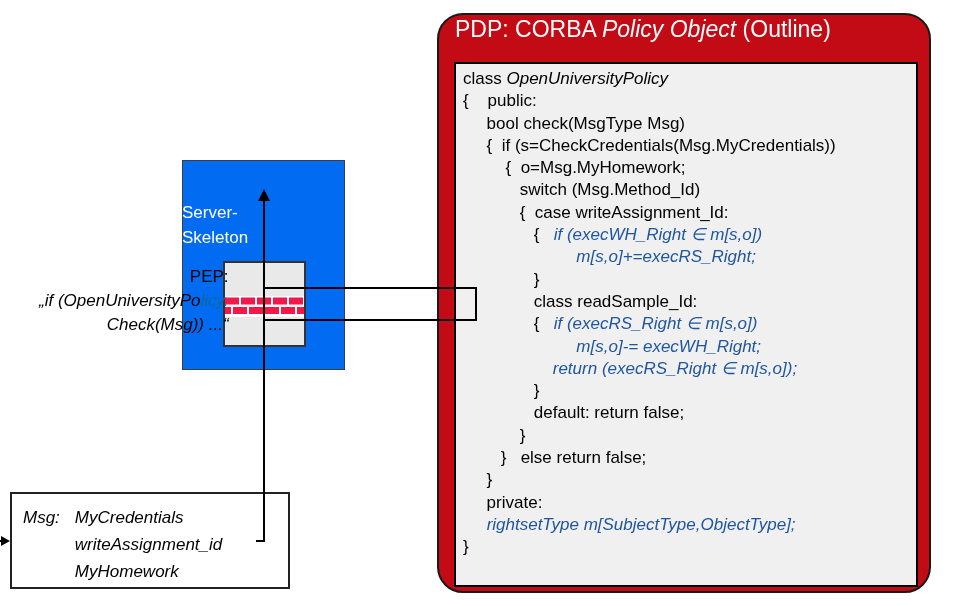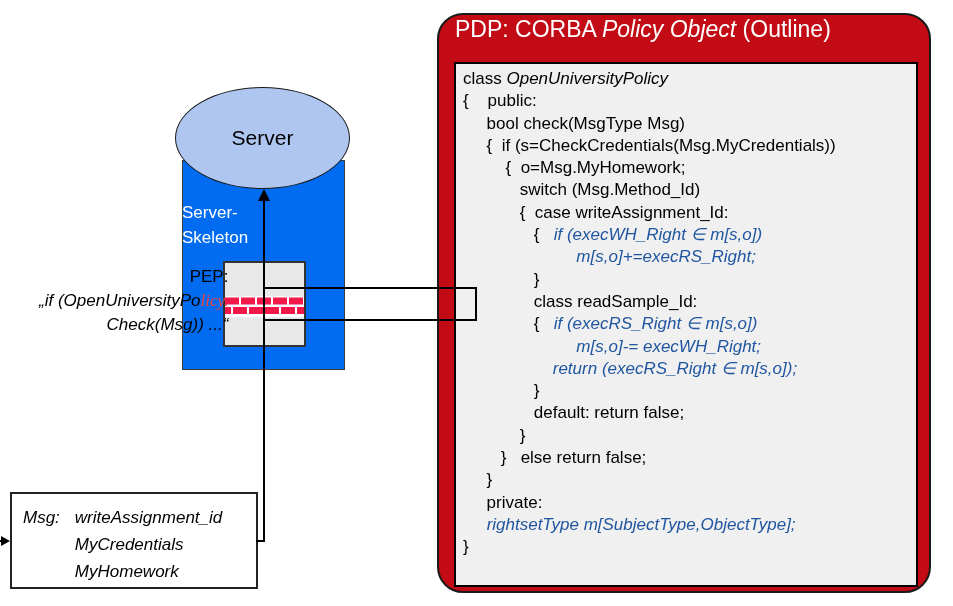--- a/index.html
+++ b/index.html
@@ -35,24 +35,24 @@
   .arrow-up{
     position:absolute;left:258px;top:189px;width:0;height:0;z-index:4;
     border-left:6px solid transparent;border-right:6px solid transparent;border-bottom:12px solid #000;
   }
   .pdp-call-rect{
     position:absolute;left:263px;top:287px;width:214px;height:34px;
     border:2px solid #000;box-sizing:border-box;background:transparent;z-index:6;
   }
   .pep-annotation{position:absolute;left:3px;top:265px;font-size:17px;line-height:24px;z-index:5;white-space:nowrap;text-align:right;}
   .pep-annotation .it{font-style:italic;margin-left:36px;}
-  .pep-annotation .wh{font-style:italic;color:#ef4444;font-family:Liberation Serif, serif;}
+  .pep-annotation .wh{font-style:italic;color:#0369a1;}
   
   .msg-box{
-    position:absolute;left:10px;top:492px;width:248px;height:97px;background:#fff;
+    position:absolute;left:10px;top:492px;width:280px;height:97px;background:#fff;
     border:2px solid #222;box-sizing:border-box;z-index:2;
     font-style:italic;font-size:17px;line-height:27px;
   }
   .msg-inner{display:flex;padding:10px 0 0 11px;}
   .msg-label{margin-right:15px;}
   .msg-connector{position:absolute;left:256px;top:540px;width:8px;height:1.6px;background:#000;z-index:4;}
   .in-arrow-line{position:absolute;left:0;top:540px;width:4px;height:1.6px;background:#000;z-index:4;}
   .arrow-right{
     position:absolute;left:1px;top:535.5px;width:0;height:0;z-index:4;
     border-top:5.5px solid transparent;border-bottom:5.5px solid transparent;border-left:9.5px solid #000;
@@ -107,23 +107,20 @@
         <div class="code-line"><span class="seg-k">}</span></div>
       </div>
   </div>
 
   <div class="skeleton-rect"></div>
   <div class="skeleton-label">
     <div>Server-</div>
     <div>Skeleton</div>
   </div>
 
-  <div class="server-ellipse">
-    <span class="server-label">Server</span>
-  </div>
 
   <div class="firewall-box">
     <svg class="firewall-bricks" width="79" height="21" viewBox="0 0 79 21" xmlns="http://www.w3.org/2000/svg">
       <defs>
         <pattern id="bricks" width="16" height="20" patternUnits="userSpaceOnUse">
           <rect width="16" height="20" fill="#ffffff"></rect>
           <rect x="0" y="1.5" width="14" height="7" fill="#F2194A"></rect>
           <rect x="0" y="11" width="6" height="7" fill="#F2194A"></rect>
           <rect x="8" y="11" width="8" height="7" fill="#F2194A"></rect>
         </pattern>
@@ -140,22 +137,22 @@
   <div class="pep-annotation">
     <div>PEP:</div>
     <div><span class="it">„if (OpenUniversityPo</span><span class="wh">licy.</span></div>
     <div class="it">Check(Msg)) ...“</div>
   </div>
 
   <div class="msg-box">
     <div class="msg-inner">
       <span class="msg-label">Msg:</span>
       <span>
+        <div>MyCredentials</div>
         <div>writeAssignment_id</div>
-        <div>MyCredentials</div>
         <div>MyHomework</div>
       </span>
     </div>
   </div>
   <div class="msg-connector"></div>
   <div class="in-arrow-line"></div>
   <div class="arrow-right"></div>
 
 </div>
 

